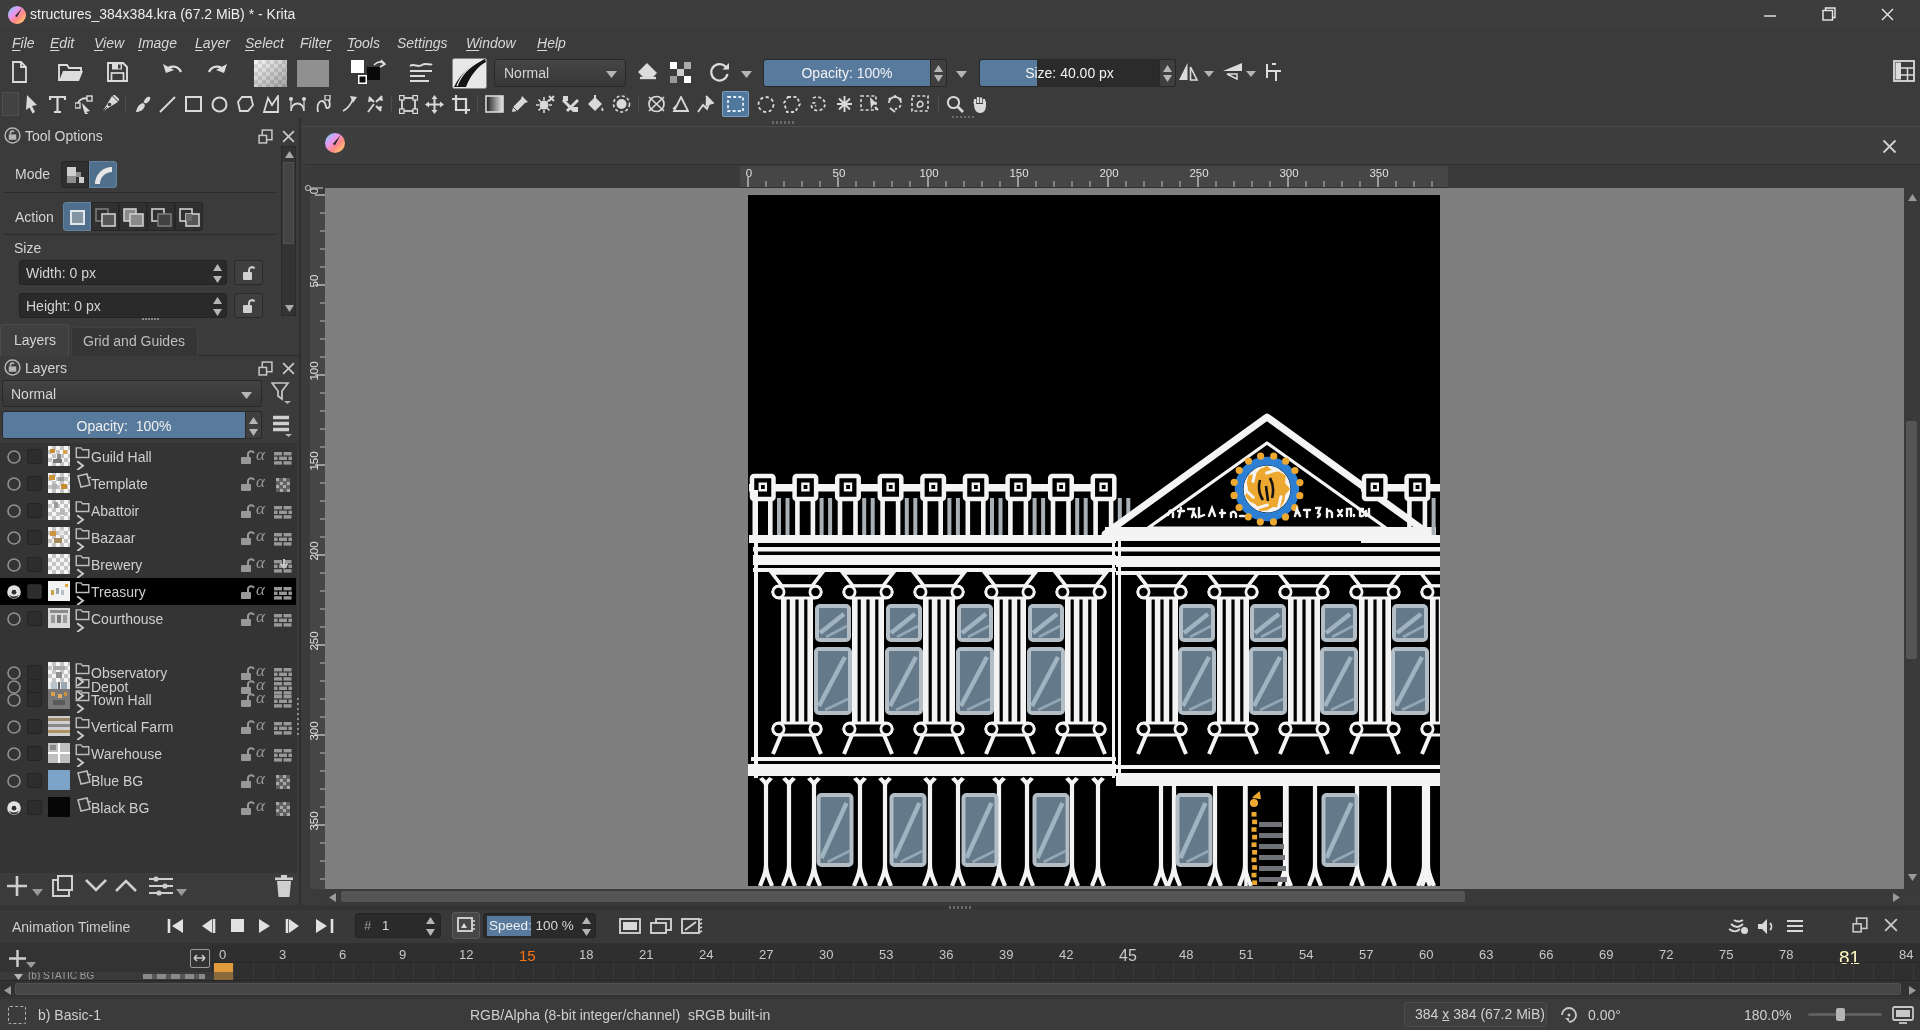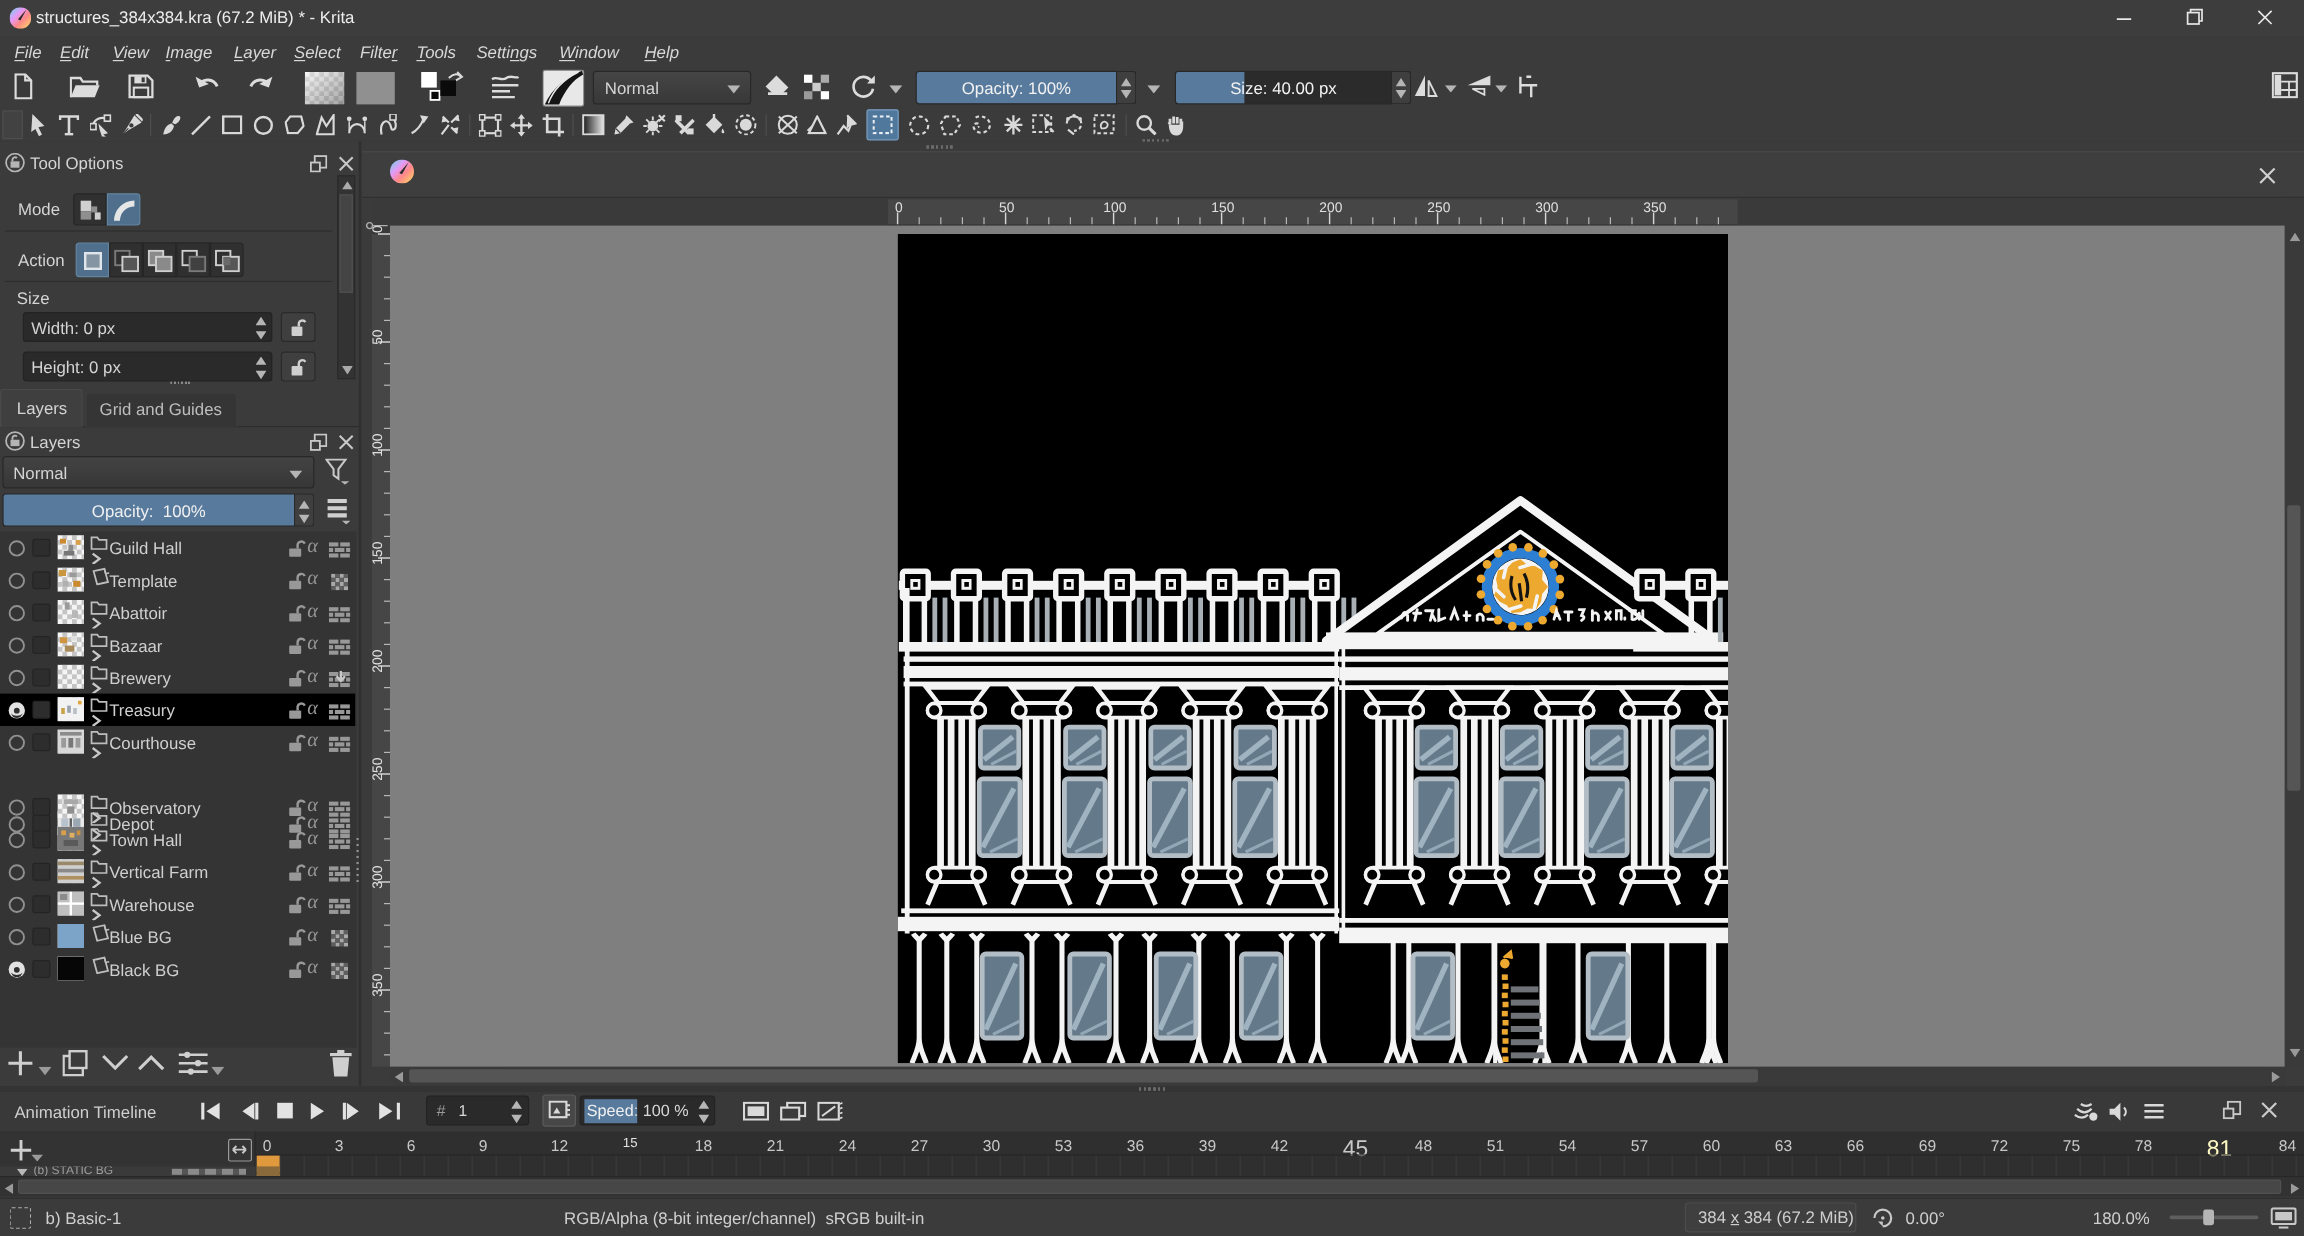--- a/index.html
+++ b/index.html
@@ -1582,31 +1582,31 @@
     <div class="abs" style="left:190px;top:44px;width:20px;height:19px;border:1.5px solid #9a9a9a;border-radius:2px">
       <svg class="ico" style="left:2px;top:4px" width="13" height="8" viewBox="0 0 13 8">
         <path d="M1 4 H12 M1 4 L4 1 M1 4 L4 7 M12 4 L9 1 M12 4 L9 7" stroke="#c8c8c8" stroke-width="1.6" fill="none"></path>
       </svg>
     </div>
     <span style="position:absolute;left:219px;top:42px;font-size:13px;color:#c8c8c8">0</span>
     <span style="position:absolute;left:279px;top:42px;font-size:13px;color:#c8c8c8">3</span>
     <span style="position:absolute;left:339px;top:42px;font-size:13px;color:#c8c8c8">6</span>
     <span style="position:absolute;left:399px;top:42px;font-size:13px;color:#c8c8c8">9</span>
     <span style="position:absolute;left:459px;top:42px;font-size:13px;color:#c8c8c8">12</span>
-    <span style="position:absolute;left:519px;top:42px;font-size:11px;color:#e5e5e5">15</span>
+    <span style="position:absolute;left:519px;top:42px;font-size:15px;color:#f97316">15</span>
     <span style="position:absolute;left:579px;top:42px;font-size:13px;color:#c8c8c8">18</span>
     <span style="position:absolute;left:639px;top:42px;font-size:13px;color:#c8c8c8">21</span>
     <span style="position:absolute;left:699px;top:42px;font-size:13px;color:#c8c8c8">24</span>
     <span style="position:absolute;left:759px;top:42px;font-size:13px;color:#c8c8c8">27</span>
     <span style="position:absolute;left:819px;top:42px;font-size:13px;color:#c8c8c8">30</span>
     <span style="position:absolute;left:879px;top:42px;font-size:13px;color:#c8c8c8">53</span>
     <span style="position:absolute;left:939px;top:42px;font-size:13px;color:#c8c8c8">36</span>
     <span style="position:absolute;left:999px;top:42px;font-size:13px;color:#c8c8c8">39</span>
     <span style="position:absolute;left:1059px;top:42px;font-size:13px;color:#c8c8c8">42</span>
-    <span style="position:absolute;left:1119px;top:42px;font-size:19px;color:#c8c8c8">45</span>
+    <span style="position:absolute;left:1119px;top:42px;font-size:16px;color:#c8c8c8">45</span>
     <span style="position:absolute;left:1179px;top:42px;font-size:13px;color:#c8c8c8">48</span>
     <span style="position:absolute;left:1239px;top:42px;font-size:13px;color:#c8c8c8">51</span>
     <span style="position:absolute;left:1299px;top:42px;font-size:13px;color:#c8c8c8">54</span>
     <span style="position:absolute;left:1359px;top:42px;font-size:13px;color:#c8c8c8">57</span>
     <span style="position:absolute;left:1419px;top:42px;font-size:13px;color:#c8c8c8">60</span>
     <span style="position:absolute;left:1479px;top:42px;font-size:13px;color:#c8c8c8">63</span>
     <span style="position:absolute;left:1539px;top:42px;font-size:13px;color:#c8c8c8">66</span>
     <span style="position:absolute;left:1599px;top:42px;font-size:13px;color:#c8c8c8">69</span>
     <span style="position:absolute;left:1659px;top:42px;font-size:13px;color:#c8c8c8">72</span>
     <span style="position:absolute;left:1719px;top:42px;font-size:13px;color:#c8c8c8">75</span>

